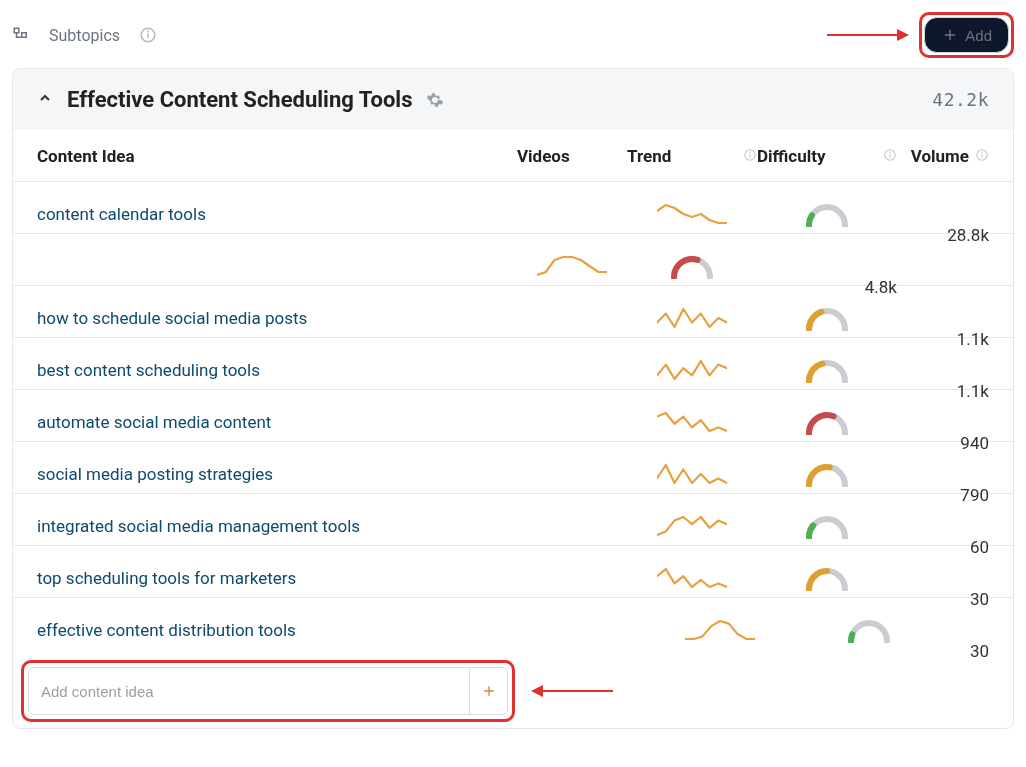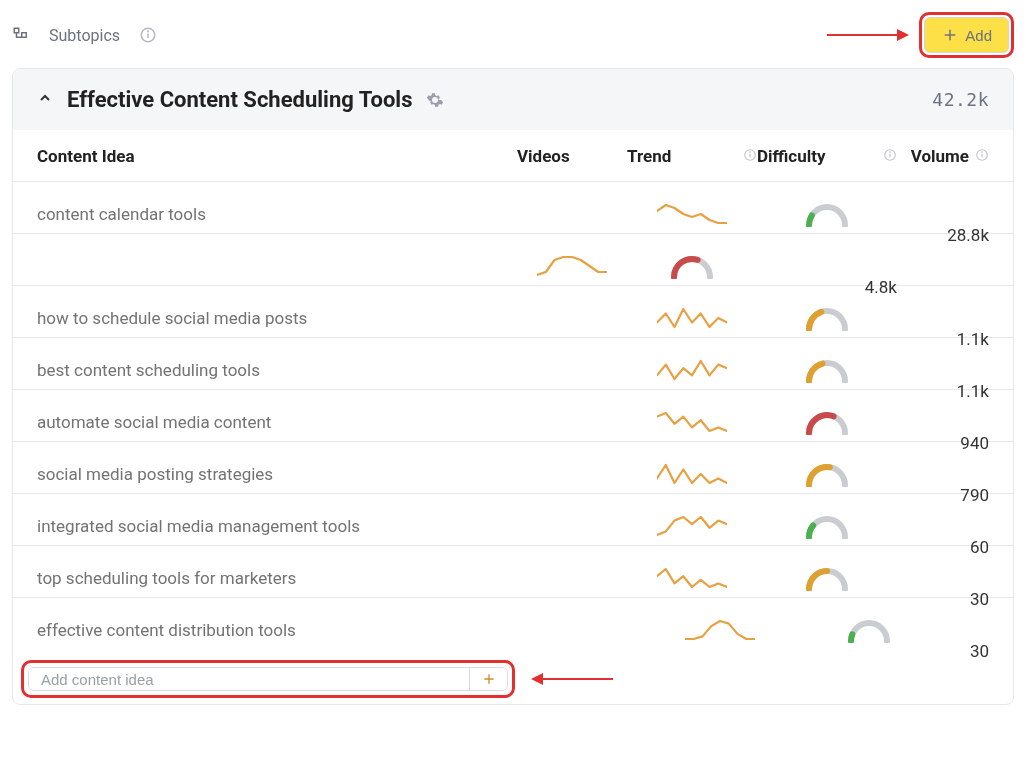--- a/index.html
+++ b/index.html
@@ -66,22 +66,22 @@
     left: -2px;
     border-left: none;
     border-right: 12px solid var(--highlight-red);
   }
   .add-btn {
     display: flex;
     align-items: center;
     gap: 6px;
     padding: 8px 16px;
     border: 1px solid #d1d5db;
-    border-radius: 6px;
-    background: #fde047;
+    border-radius: 13px;
+    background: #0f172a;
     font-size: 15px;
     color: var(--text-gray);
     cursor: pointer;
     position: relative;
   }
   .highlight-box {
     border: 3px solid var(--highlight-red);
     border-radius: 10px;
     padding: 2px;
   }
@@ -137,21 +137,21 @@
   .th .info-icon { color: #c2c6cc; }
   .th.right { justify-content: flex-end; }
   .th.center { justify-content: space-between; }
   .row {
     height: 52px;
     border-bottom: 1px solid var(--border-light);
     font-size: 17px;
     color: #333;
   }
   .row:last-of-type { border-bottom: none; gap: 14px; }
-  .cell-idea { color: #737373; }
+  .cell-idea { color: #0c4a6e; }
   .cell-videos {}
   .cell-trend { display:flex; justify-content:center; }
   .cell-diff { display:flex; justify-content:center; }
   .cell-vol { text-align: right; color: #333; margin-top: 43px; }
   .sparkline { width: 70px; height: 24px; }
   .sparkline path { stroke: var(--orange); stroke-width: 2.2; fill: none; stroke-linecap: round; stroke-linejoin: round; }
   .gauge { width: 44px; height: 26px; }
   .gauge .bg { stroke: var(--gray-arc); stroke-width: 6; fill:none; stroke-linecap: round;}
   .gauge .fg { stroke-width: 6; fill:none; stroke-linecap: round;}
   .add-content-row {
@@ -159,21 +159,21 @@
     display: flex;
     align-items: center;
     gap: 18px;
   }
   .add-content-box {
     display: flex;
     align-items: center;
     border: 1px solid #d8dce1;
     border-radius: 6px;
     overflow: hidden;
-    height: 24px;
+    height: 48px;
     width: 480px;
   }
   .add-content-input {
     flex: 1;
     border: none;
     padding: 0 12px;
     font-size: 15px;
     color: #333;
     outline: none;
     height: 100%;

